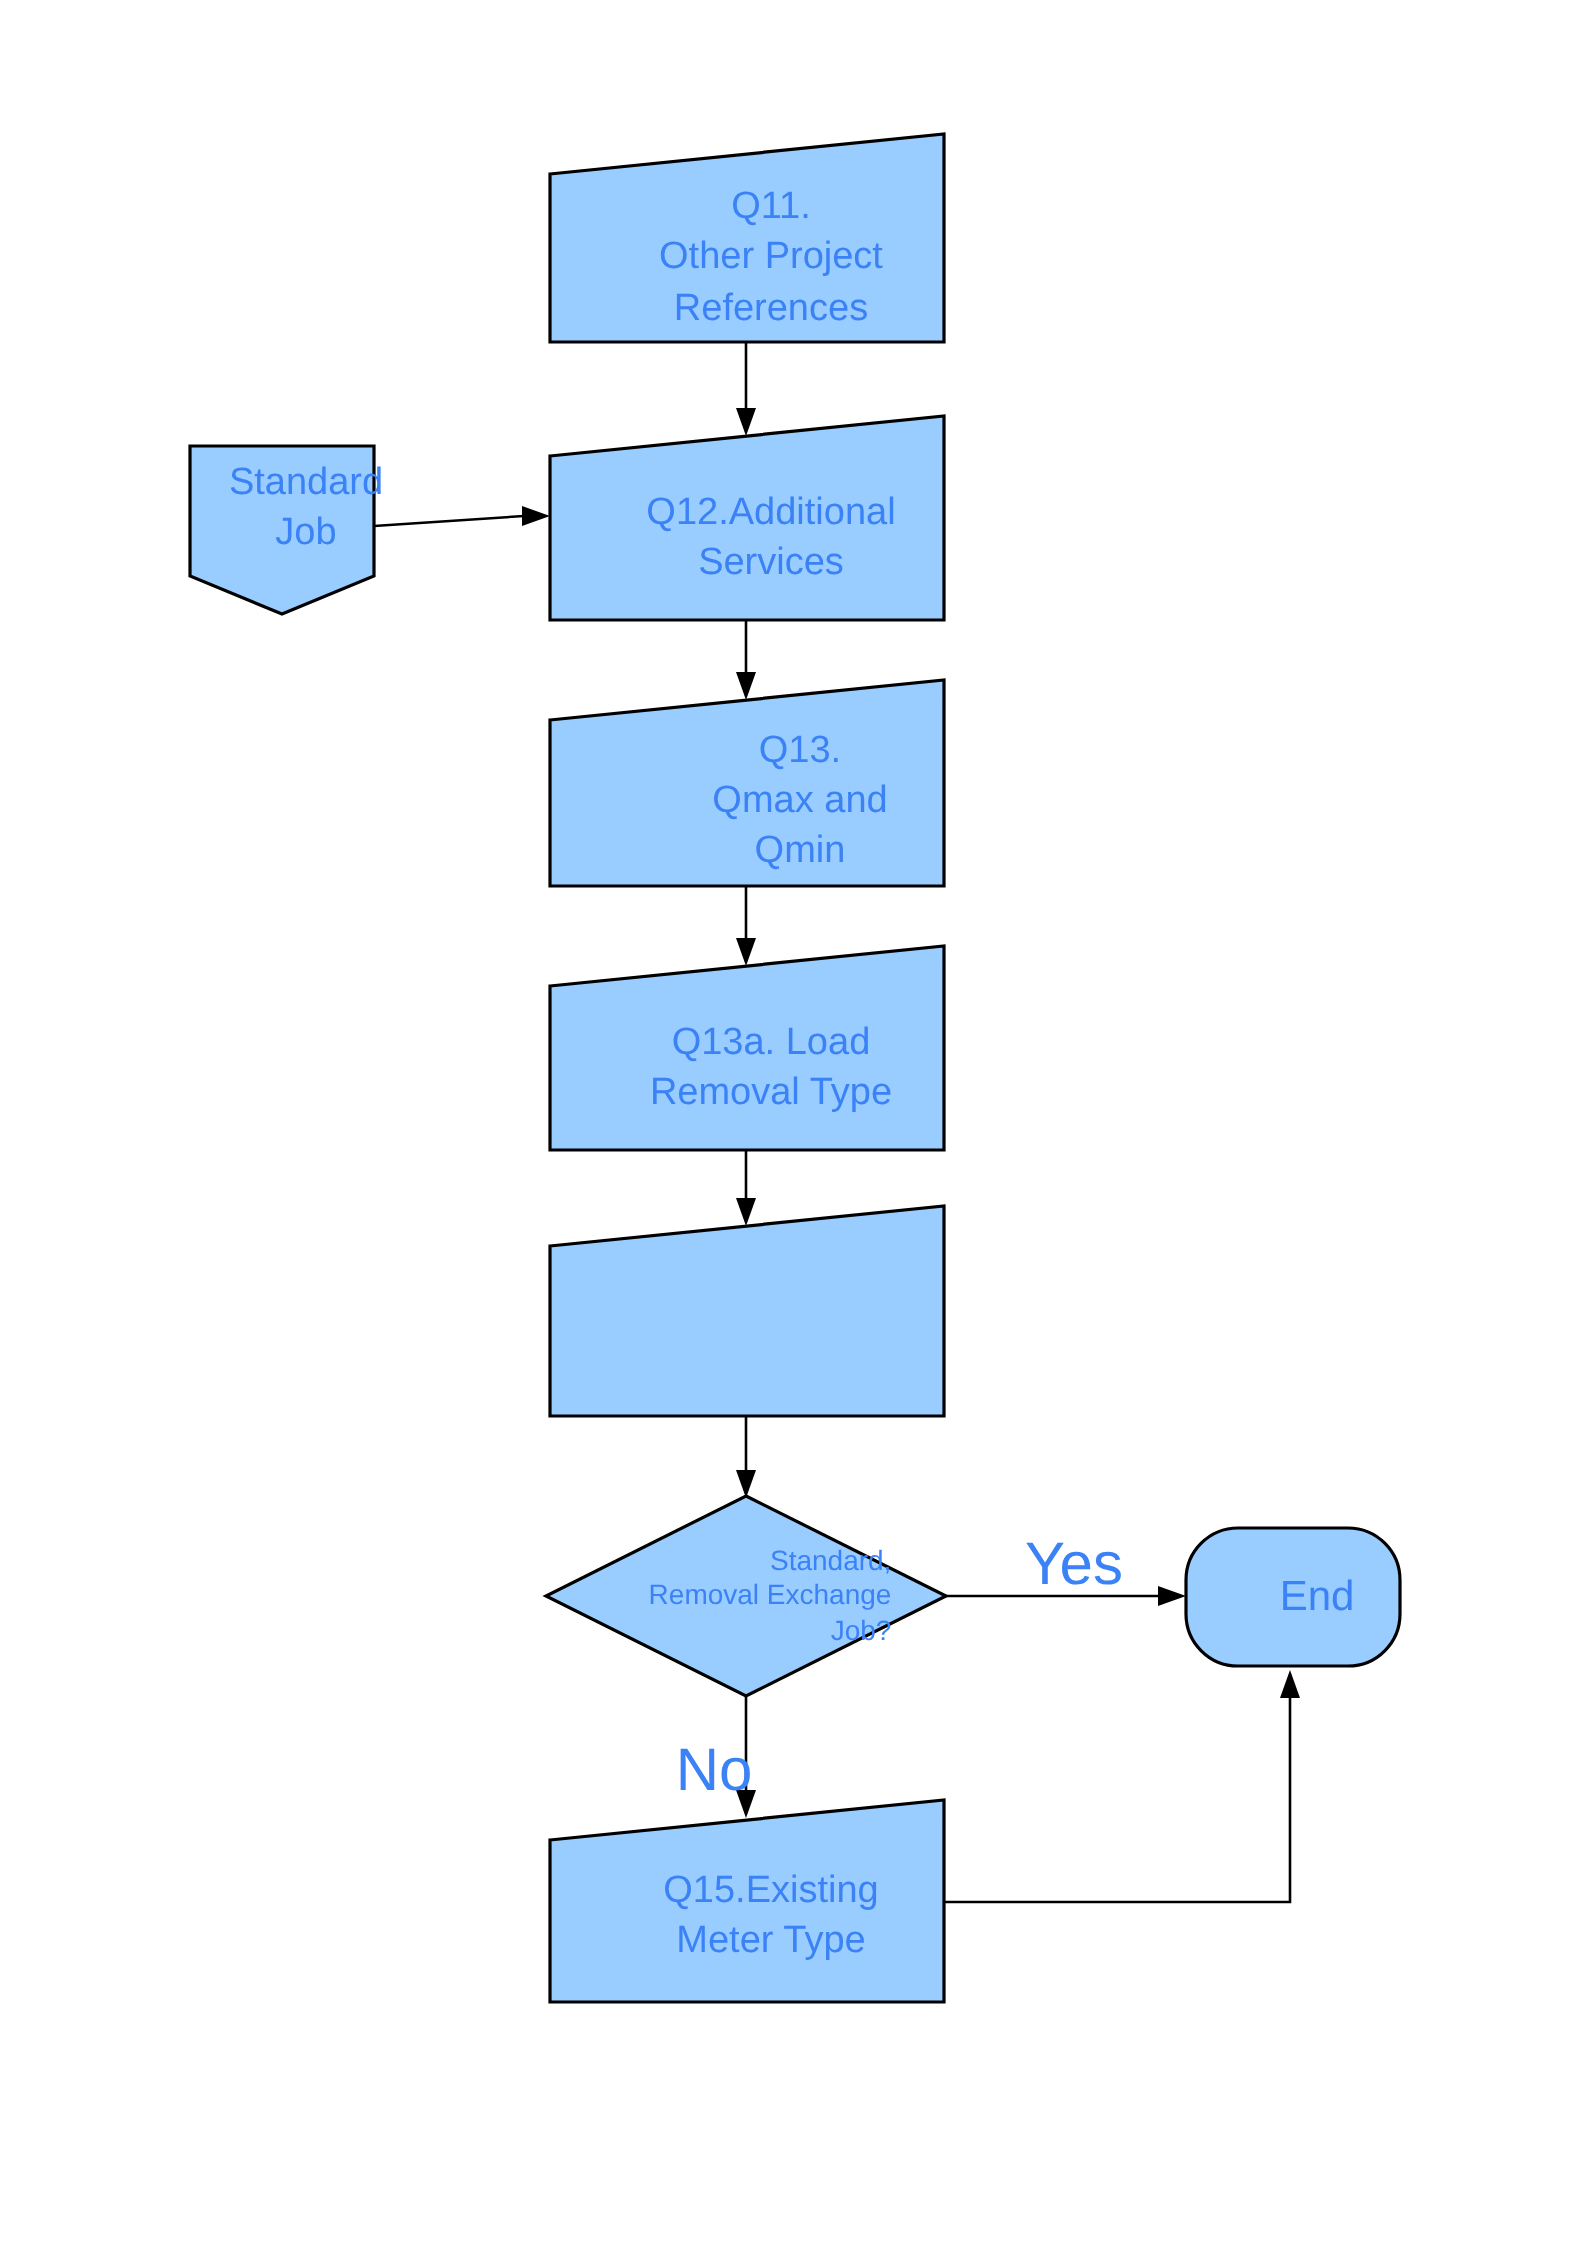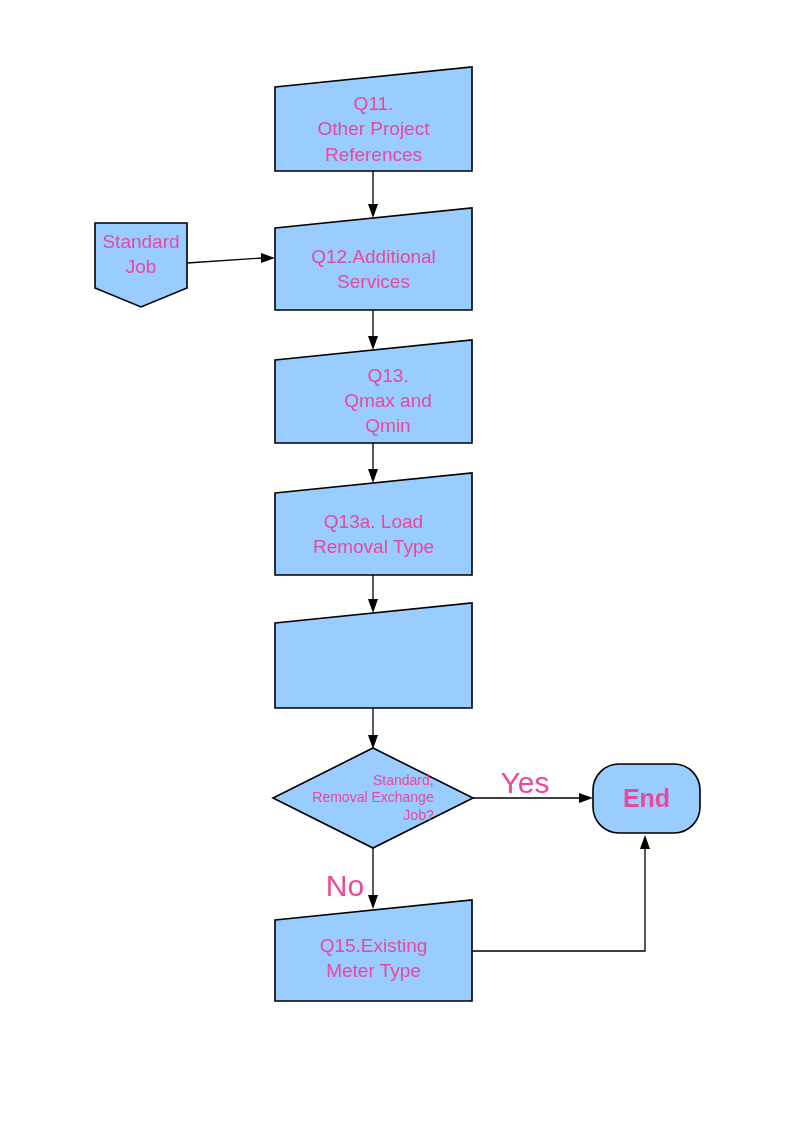--- a/index.html
+++ b/index.html
@@ -33,27 +33,28 @@
     fill: #000000;
     stroke: none;
   }
   .label {
     position: absolute;
     display: flex;
     align-items: center;
     justify-content: center;
     text-align: center;
     white-space: pre-line;
-    color: #ec4899;
+    color: #3b82f6;
     line-height: 1.32;
     pointer-events: none;
+    padding-left: 12px;
   }
   .node-label   { font-size: 19px; }
   .decision-label { font-size: 14px; line-height: 1.22; }
-  .end-label    { font-size: 25px; font-weight: bold; }
+  .end-label    { font-size: 21px; }
   .edge-label   { font-size: 30px; line-height: 1.1; text-align: right; }
 </style>
 </head>
 <body>
 
 <div class="canvas">
 
   <svg width="794" height="1123" viewBox="0 0 794 1123">
 
     <line class="edge-line" x1="373" y1="171" x2="373" y2="205"></line>

